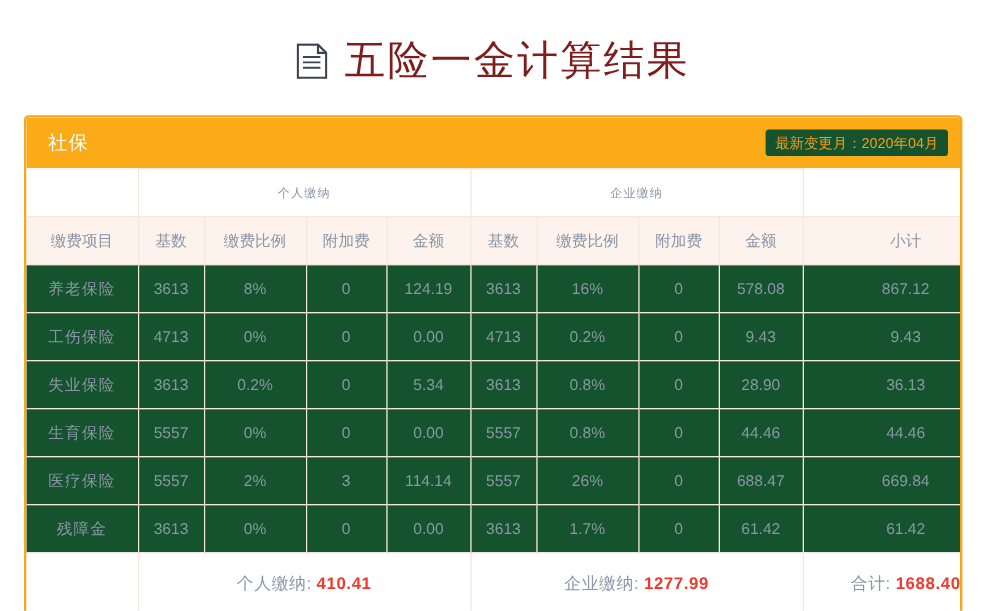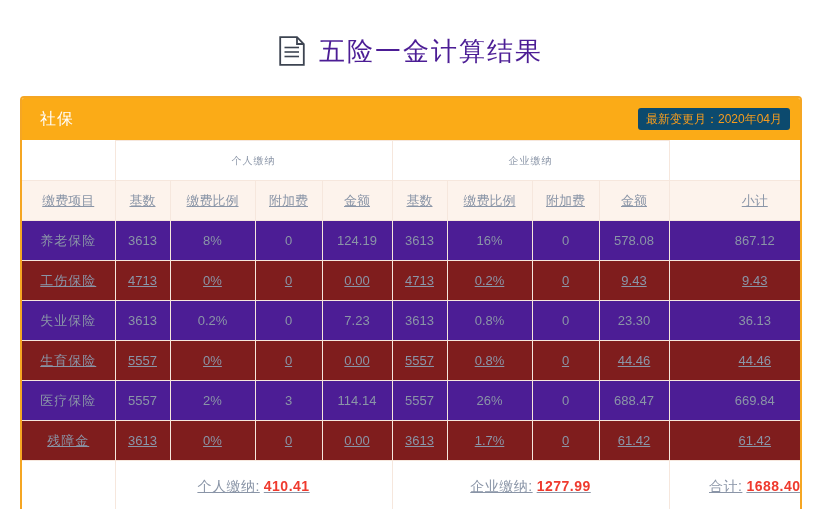--- a/index.html
+++ b/index.html
@@ -24,22 +24,22 @@
     box-sizing: border-box;
     padding-top: 6px;
   }
   .doc-icon {
     width: 26px;
     height: 30px;
     flex: none;
     display: block;
   }
   .page-title-text {
-    font-size: 26px;
-    color: #4c1d95;
+    font-size: 34px;
+    color: #7f1d1d;
     letter-spacing: 2px;
     line-height: 1;
     white-space: nowrap;
   }
 
   
   .card {
     position: relative;
     margin: 0 20px;
     border: 2px solid #f5a623;
@@ -59,21 +59,21 @@
     box-sizing: border-box;
     position: relative;
   }
   .card-header-title {
     color: #ffffff;
     font-size: 16px;
     letter-spacing: 1px;
     flex: 1;
   }
   .badge {
-    background: #0c4a6e;
+    background: #14532d;
     color: #f79c1d;
     font-size: 12px;
     padding: 4px 8px;
     border-radius: 3px;
     white-space: nowrap;
     line-height: 1.2;
   }
 
   
   table.fee-table {
@@ -88,39 +88,39 @@
     border: 1px solid #f6e7dd;
     text-align: center;
     font-weight: normal;
     padding: 0;
     height: 40px;
     box-sizing: border-box;
   }
   
   table.fee-table tr > *:first-child { border-left: none; }
   table.fee-table tr > *:last-child  { border-right: none; }
-  table.fee-table tr:last-child > *  { border-bottom: none; text-decoration: underline; }
+  table.fee-table tr:last-child > *  { border-bottom: none; }
 
   .grp-row > th {
     height: 44px;
     background: #ffffff;
     font-size: 10px;
     color: #8a95a7;
     letter-spacing: 1px;
   }
   .grp-row > th.blank-cell { border-top: none; }
   .sub-row > th {
     background: #fdf3ec;
     height: 44px;
     font-size: 13px;
     color: #8a95a7;
   }
 
-  tbody tr.row-odd  td { background: #4c1d95; }
-  tbody tr.row-even td { background: #7f1d1d; text-decoration: underline; }
+  tbody tr.row-odd  td { background: #14532d; }
+  tbody tr.row-even td { background: #14532d; }
 
   td.item-name { letter-spacing: 1px; }
 
   
   tr.total-row td {
     background: #ffffff;
     height: 52px;
     font-size: 14px;
     color: #8a95a7;
     letter-spacing: 0.5px;
@@ -220,25 +220,25 @@
         <td>0.2%</td>
         <td>0</td>
         <td>9.43</td>
         <td>9.43</td>
       </tr>
       <tr class="row-odd">
         <td class="item-name">失业保险</td>
         <td>3613</td>
         <td>0.2%</td>
         <td>0</td>
-        <td>7.23</td>
+        <td>5.34</td>
         <td>3613</td>
         <td>0.8%</td>
         <td>0</td>
-        <td>23.30</td>
+        <td>28.90</td>
         <td>36.13</td>
       </tr>
       <tr class="row-even">
         <td class="item-name">生育保险</td>
         <td>5557</td>
         <td>0%</td>
         <td>0</td>
         <td>0.00</td>
         <td>5557</td>
         <td>0.8%</td>

